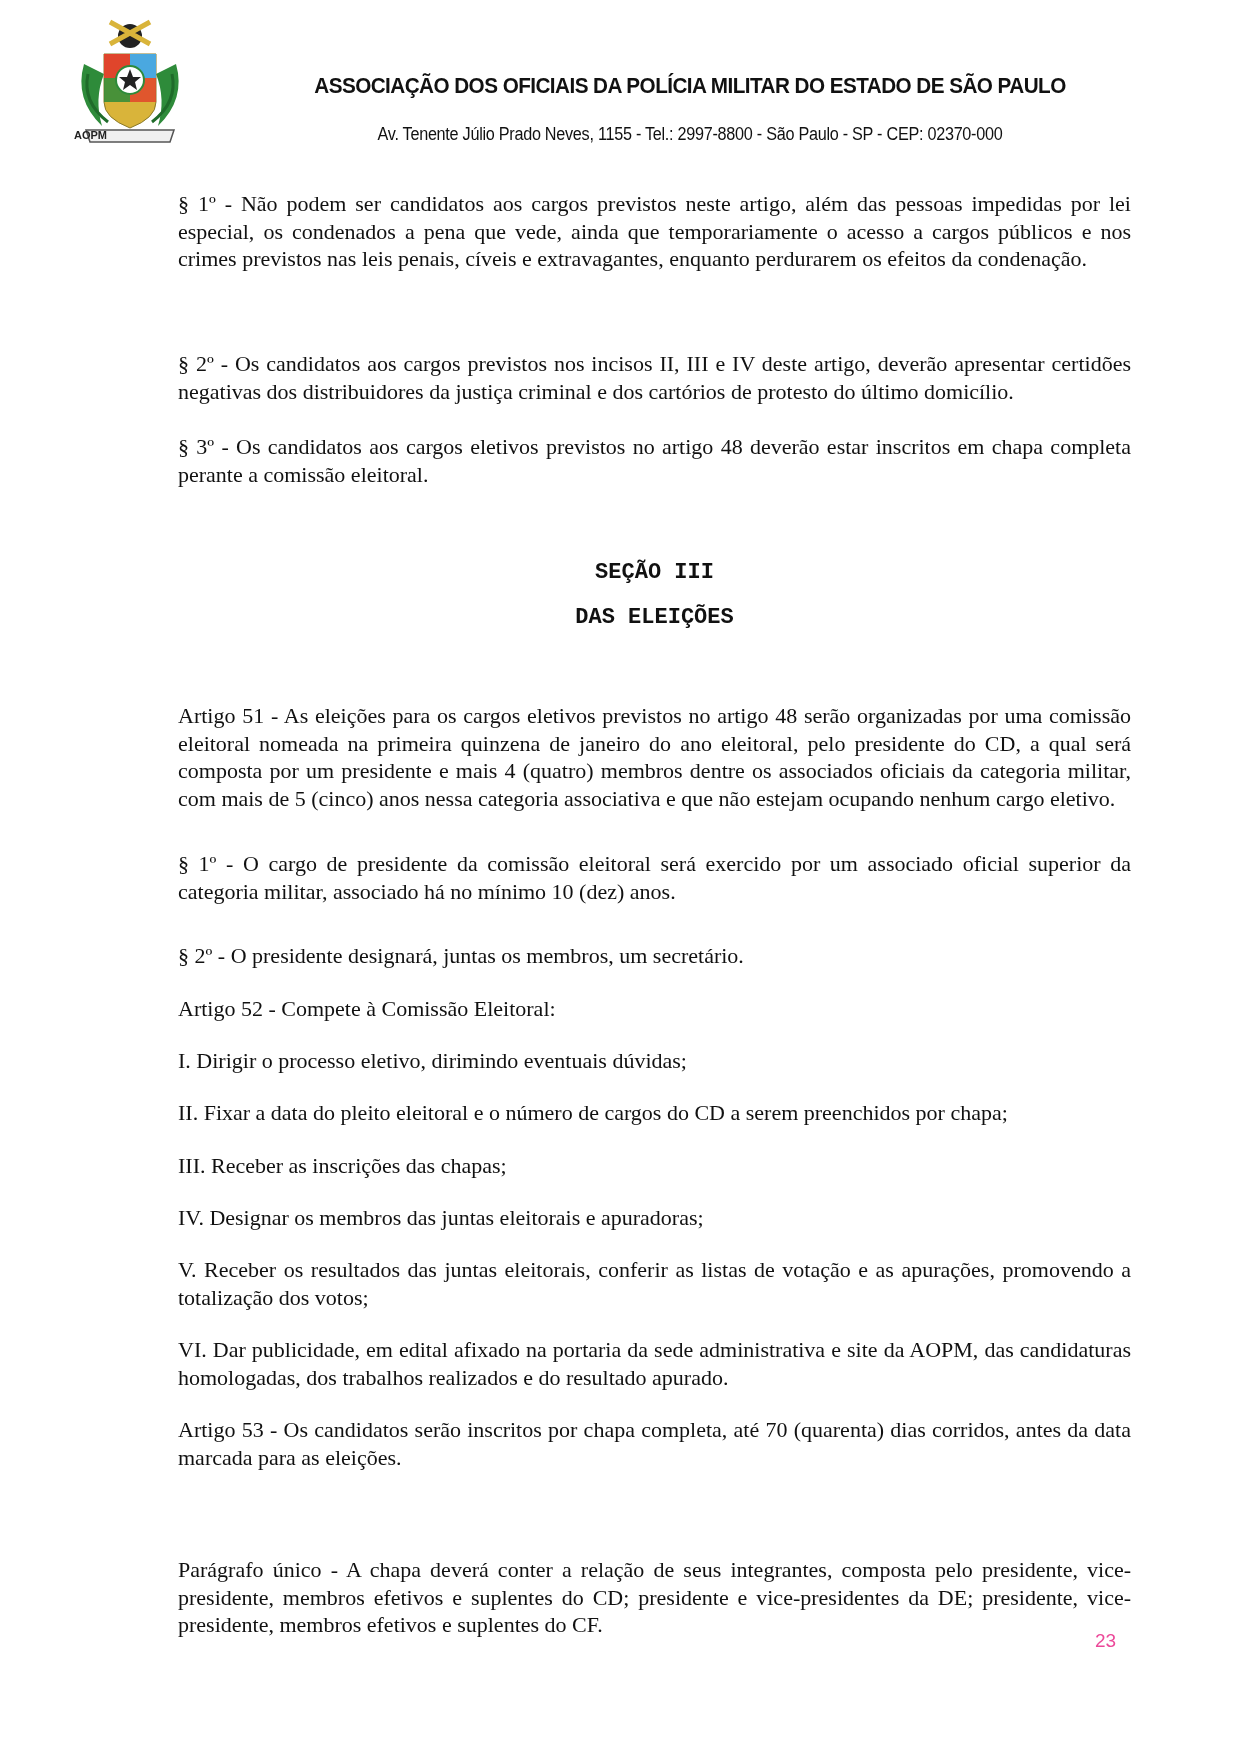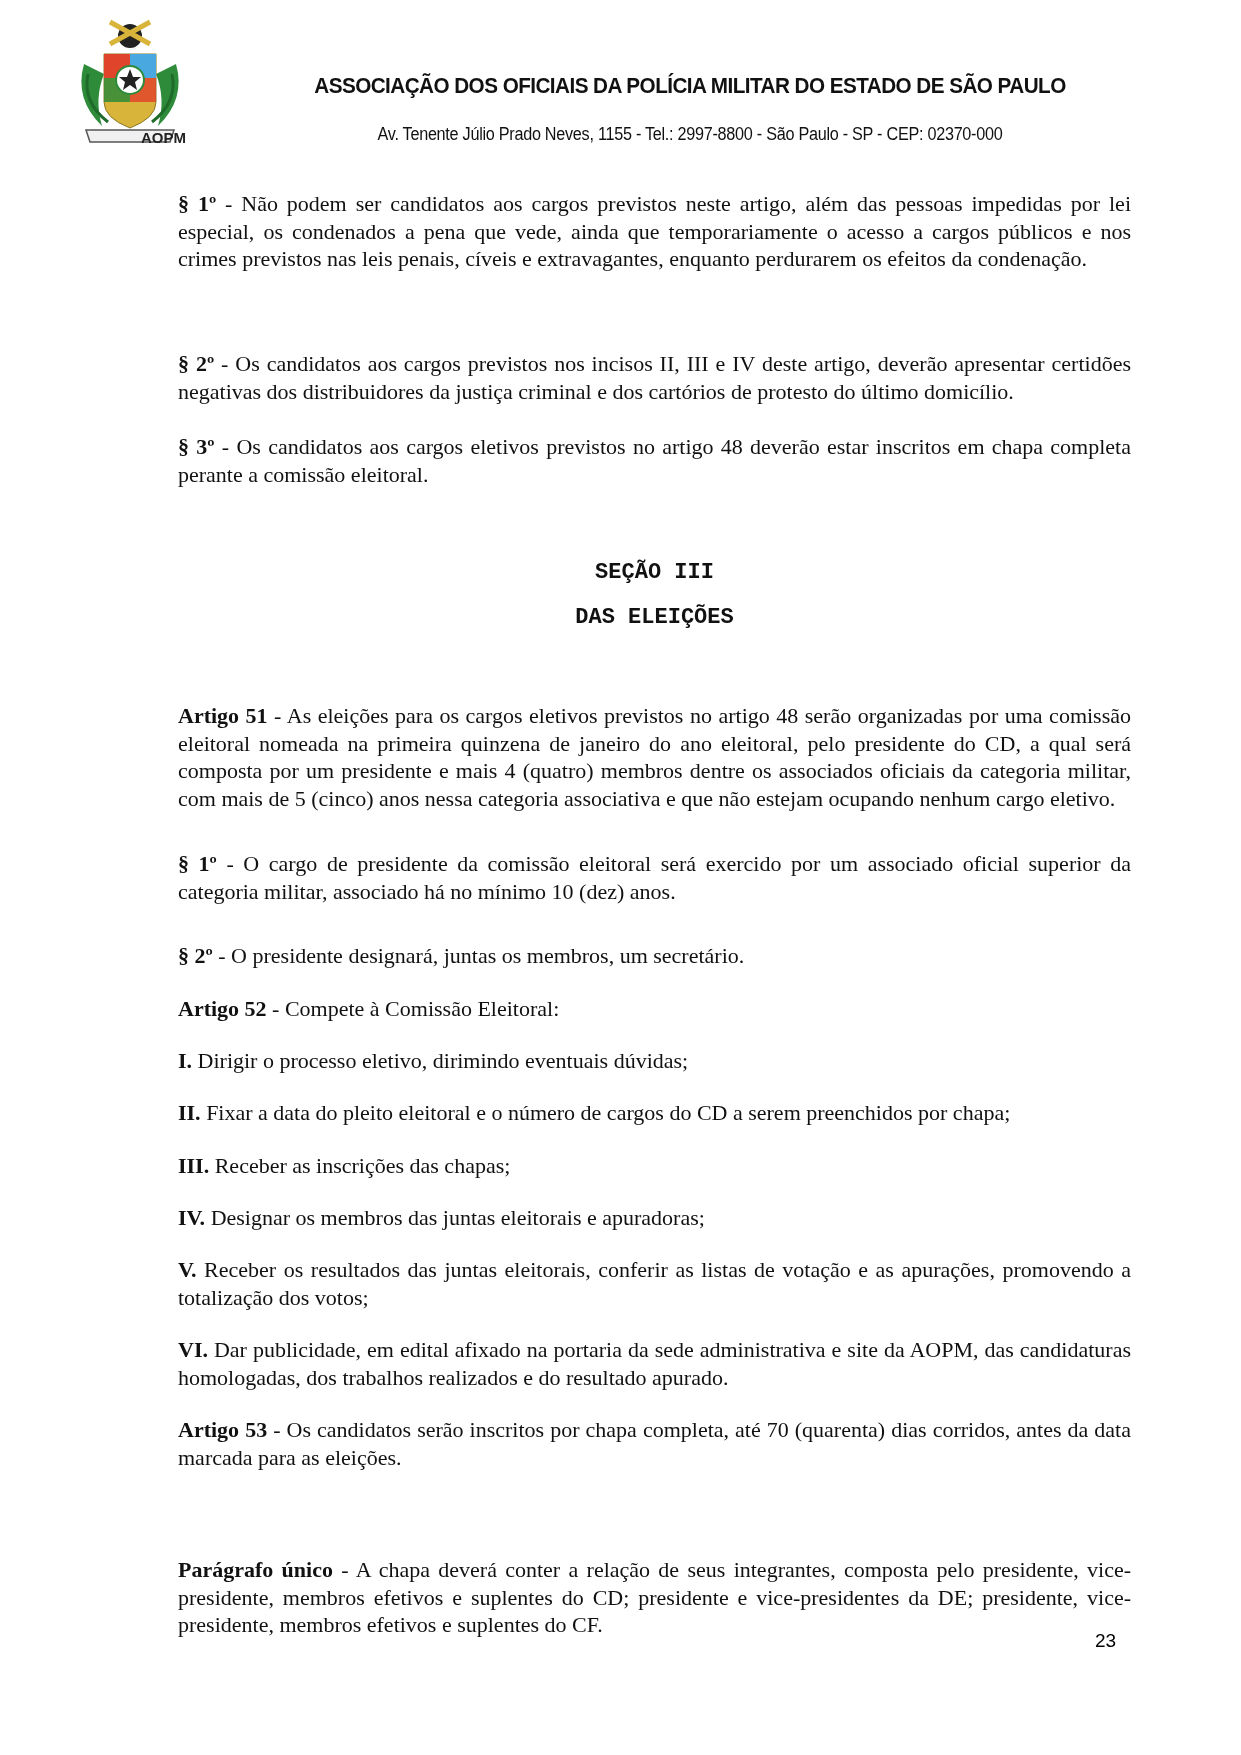--- a/index.html
+++ b/index.html
@@ -6,24 +6,24 @@
     body { width: 1241px; height: 1755px; position: relative; overflow: hidden; color: #111; }
     .logo { position: absolute; left: 74px; top: 14px; width: 112px; height: 140px; }
     .hdr-title { position: absolute; left: 250px; top: 73px; width: 880px; text-align: center;
       font-family: "Liberation Sans", sans-serif; font-weight: bold; font-size: 22.5px; letter-spacing: -0.6px; transform: scaleX(0.92); transform-origin: center; color:#111; }
     .hdr-addr { position: absolute; left: 250px; top: 124px; width: 880px; text-align: center;
       font-family: "Liberation Sans", sans-serif; font-size: 18px; letter-spacing: -0.3px; transform: scaleX(0.9); transform-origin: center; color:#111; }
     .body-text { position: absolute; left: 178px; width: 953px; font-family: "Liberation Serif", serif;
       font-size: 22px; line-height: 27.6px; text-align: justify; color: #111; }
     .body-text p { margin: 0; }
     .nj { text-align: left; }
-    b { font-weight: bold; }
+    b { font-weight: normal; }
     .section-head { position: absolute; left: 178px; width: 953px; text-align: center;
       font-family: Liberation Mono, monospace; font-weight: bold; font-size: 22px; color:#111; }
-    .page-num { position: absolute; left: 1095px; top: 1630px; font-family: "Liberation Sans", sans-serif; font-size: 19px; color:#000000; }
+    .page-num { position: absolute; left: 1095px; top: 1630px; font-family: "Liberation Sans", sans-serif; font-size: 19px; color:#ec4899; }
   </style>
 </head>
 <body>
 
 <div class="logo">
   <svg width="112" height="140" viewBox="0 0 112 140">
 
     <path d="M10 50 Q0 85 28 112 Q20 85 30 60 Z" fill="#2e8b3a"></path>
     <path d="M102 50 Q112 85 84 112 Q92 85 82 60 Z" fill="#2e8b3a"></path>
     <path d="M14 60 Q8 88 34 108" stroke="#1f6b2a" stroke-width="3" fill="none"></path>
@@ -35,21 +35,21 @@
     <path d="M30 40 L82 40 L82 88 Q82 104 56 114 Q30 104 30 88 Z" fill="#d9b43a" stroke="#8a7a2a" stroke-width="1"></path>
     <path d="M30 40 L56 40 L56 64 L30 64 Z" fill="#e0452b"></path>
     <path d="M56 40 L82 40 L82 64 L56 64 Z" fill="#4aa8e0"></path>
     <path d="M30 64 L56 64 L56 88 L30 88 Z" fill="#2e8b3a" opacity="0.85"></path>
     <path d="M56 64 L82 64 L82 88 L56 88 Z" fill="#e0452b" opacity="0.85"></path>
     <circle cx="56" cy="66" r="14" fill="#fff" stroke="#2e8b3a" stroke-width="2"></circle>
     <polygon points="56,55 59,63 67,63 61,68 63,76 56,71 49,76 51,68 45,63 53,63" fill="#222"></polygon>
 
     <path d="M12 116 L100 116 L96 128 L16 128 Z" fill="#f0f0f0" stroke="#555" stroke-width="1.5"></path>
   </svg>
-  <div style="position:absolute;left:0;top:115px;width:112px;text-align:right;font-family:'Liberation Sans',sans-serif;font-size:15px;font-weight:bold;color:#222;">AOPM</div>
+  <div style="position:absolute;left:0;top:115px;width:112px;text-align:left;font-family:'Liberation Sans',sans-serif;font-size:11px;font-weight:bold;color:#222;">AOPM</div>
 </div>
 
 <div class="hdr-title">ASSOCIAÇÃO DOS OFICIAIS DA POLÍCIA MILITAR DO ESTADO DE SÃO PAULO</div>
 <div class="hdr-addr">Av. Tenente Júlio Prado Neves, 1155 - Tel.: 2997-8800 - São Paulo - SP - CEP: 02370-000</div>
 
 <div class="body-text" style="top:190px;">
   <p><b>§ 1º</b><span> - Não podem ser candidatos aos cargos previstos neste artigo, além das pessoas impedidas por lei especial, os condenados a pena que vede, ainda que temporariamente o acesso a cargos públicos e nos crimes previstos nas leis penais, cíveis e extravagantes, enquanto perdurarem os efeitos da condenação.</span></p>
 </div>
 <div class="body-text" style="top:318px;margin-top:32px;">
   <p><b>§ 2º</b><span> - Os candidatos aos cargos previstos nos incisos II, III e IV deste artigo, deverão apresentar certidões negativas dos distribuidores da justiça criminal e dos cartórios de protesto do último domicílio.</span></p>

